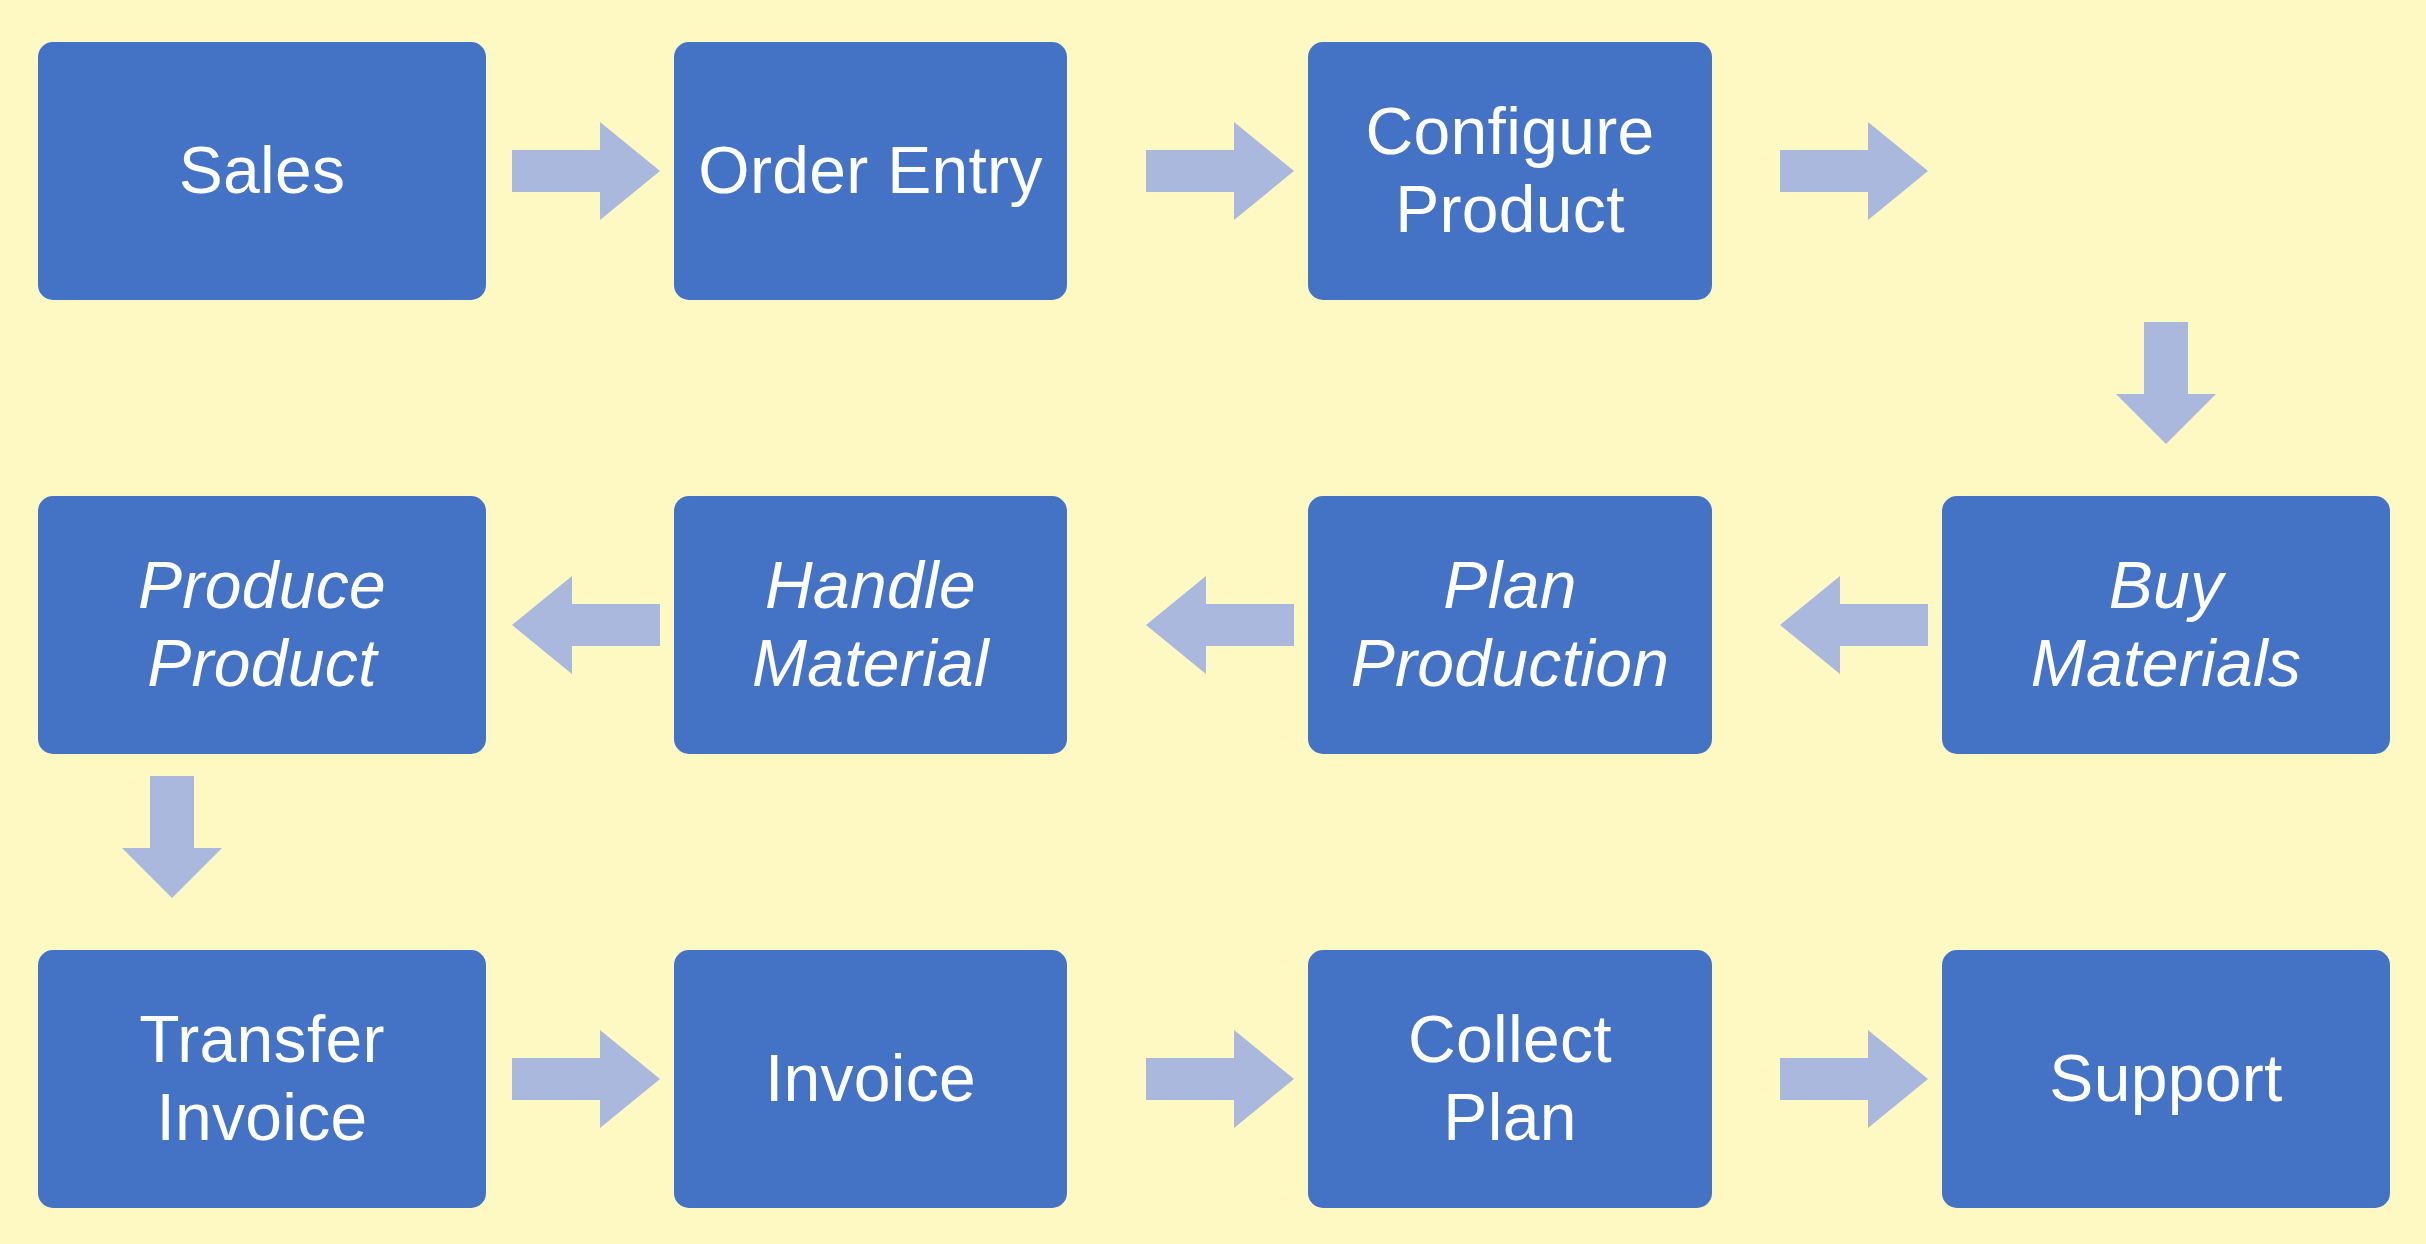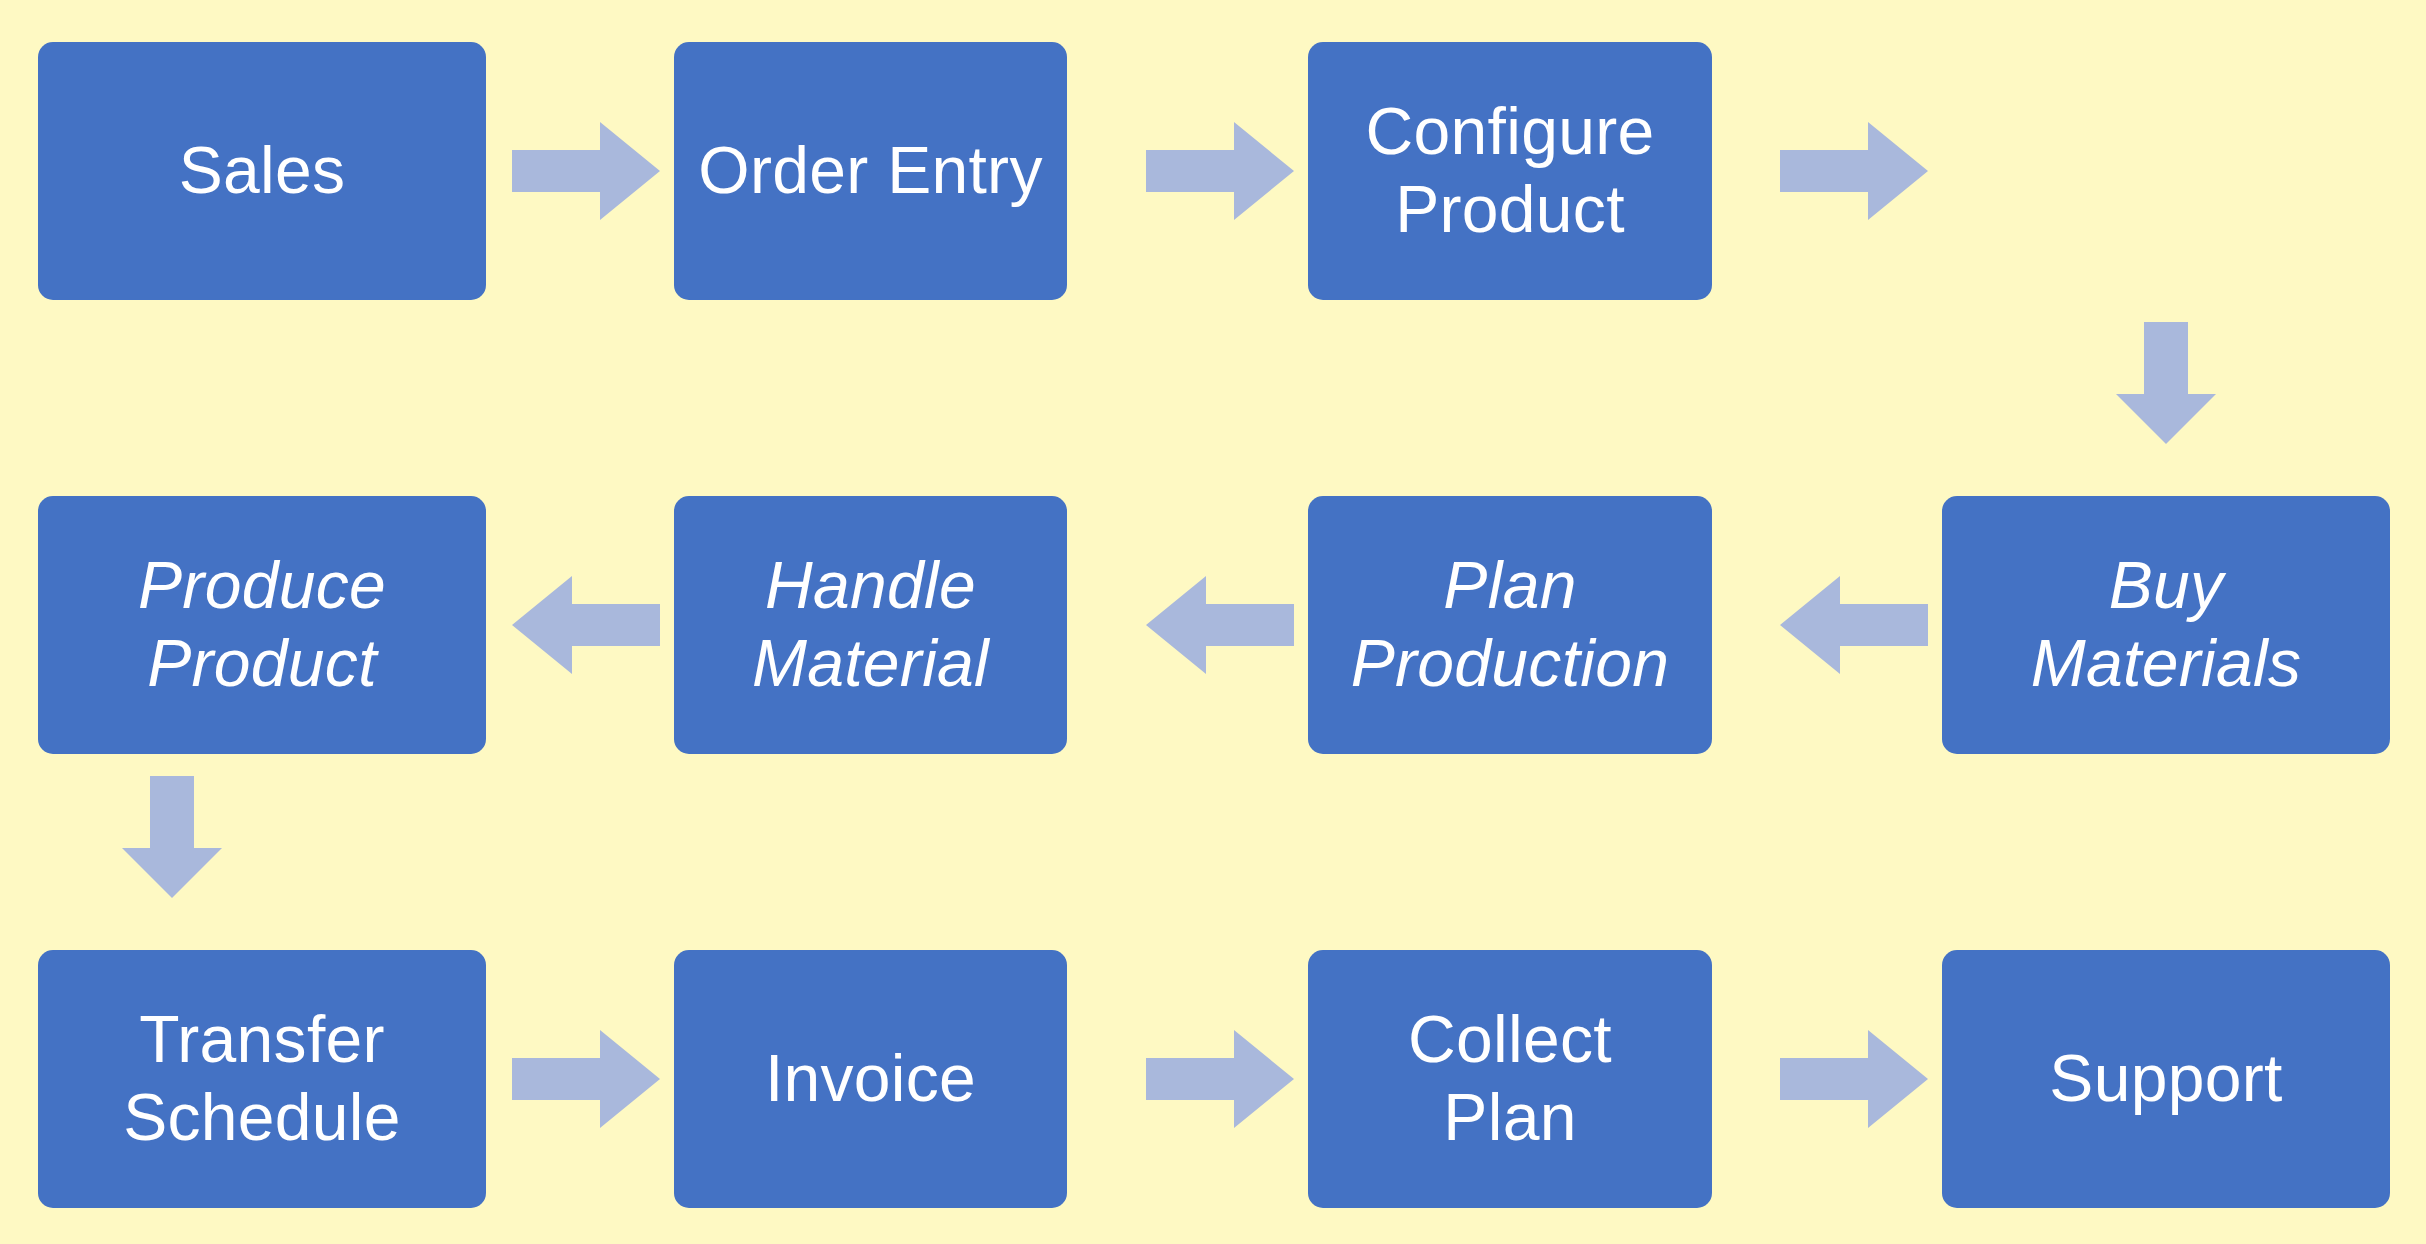--- a/index.html
+++ b/index.html
@@ -133,21 +133,21 @@
   <div class="node c4 r2">Buy
 Materials</div>
 
   <span class="arrow v-arrow va-c1">
     <svg width="100" height="122" viewBox="0 0 100 122" aria-hidden="true">
       <polygon class="arrow-fill" points="28,0 72,0 72,72 100,72 50,122 0,72 28,72"></polygon>
     </svg>
   </span>
 
   <div class="node c1 r3">Transfer
-Schedule</div>
+Invoice</div>
 
   <span class="arrow h-arrow ha-12 ha-r3">
     <svg width="148" height="98" viewBox="0 0 148 98" aria-hidden="true">
       <polygon class="arrow-fill" points="0,28 88,28 88,0 148,49 88,98 88,70 0,70"></polygon>
     </svg>
   </span>
 
   <div class="node c2 r3">Invoice</div>
 
   <span class="arrow h-arrow ha-23 ha-r3">

